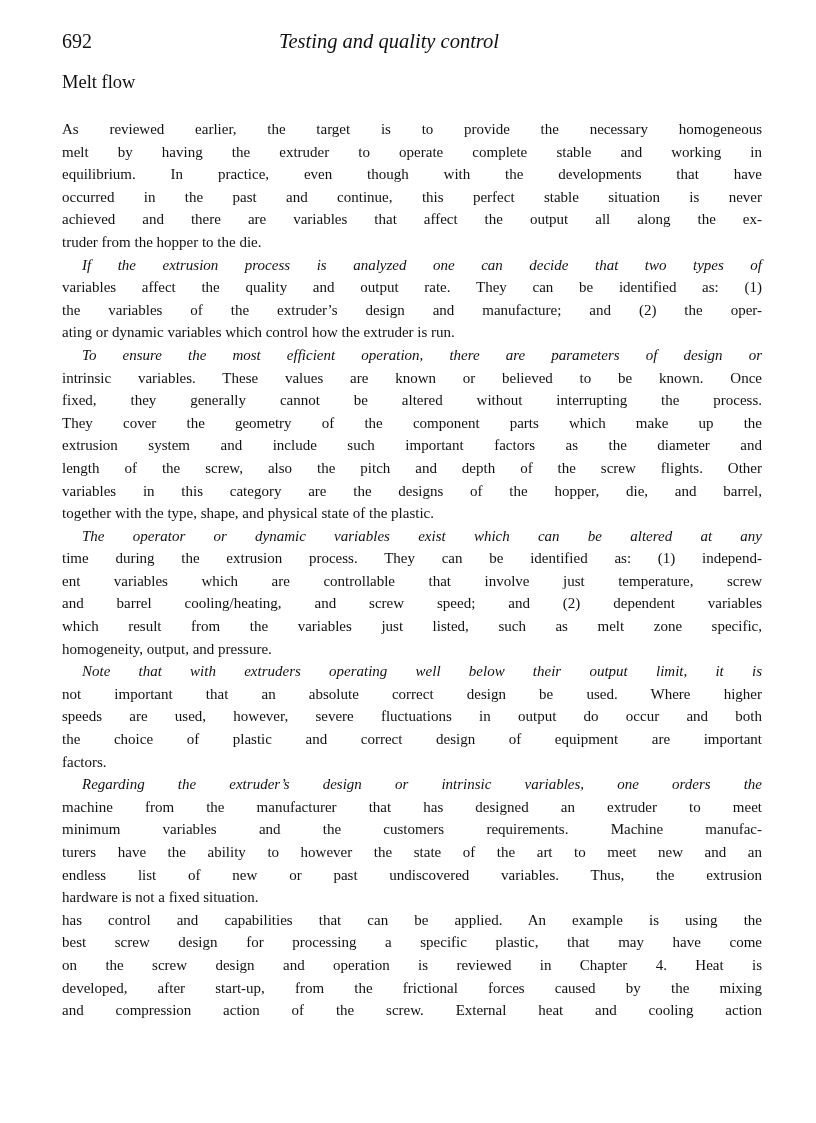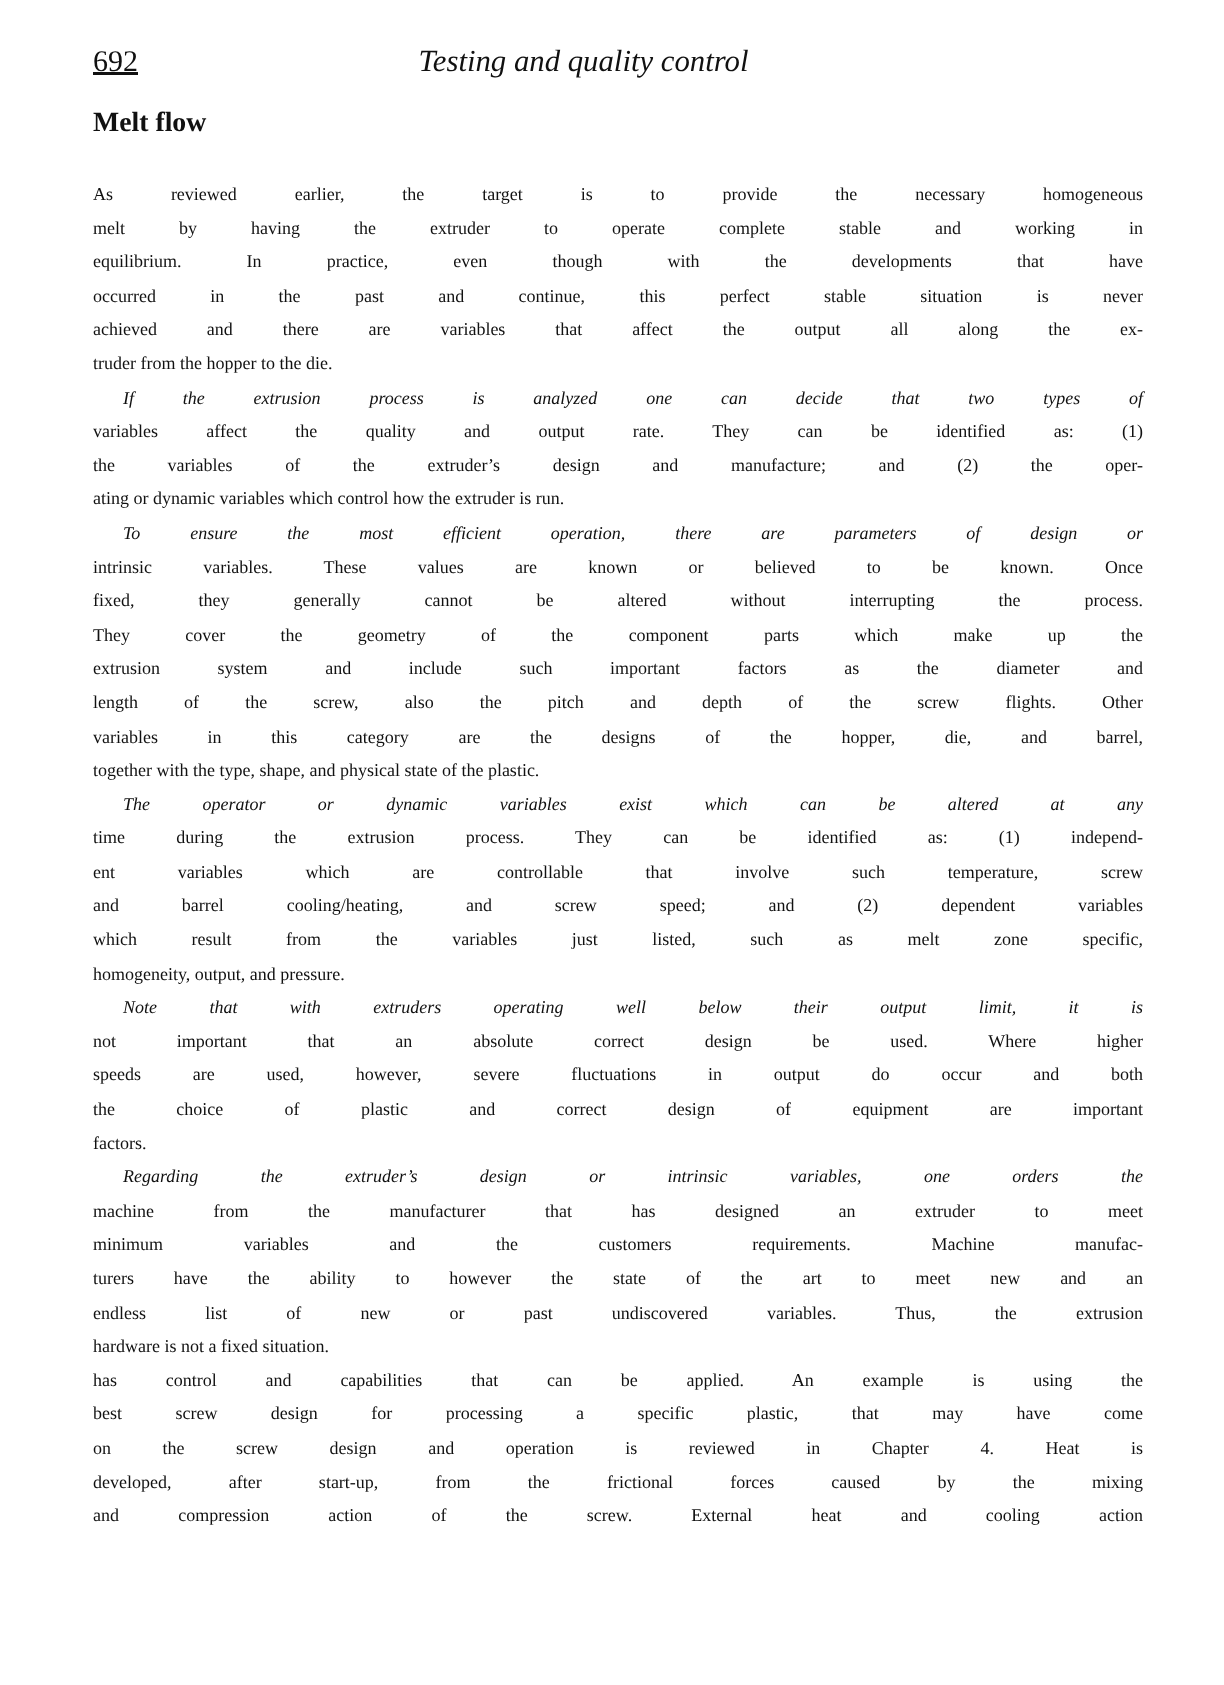--- a/index.html
+++ b/index.html
@@ -1,23 +1,23 @@
 <!DOCTYPE html>
 <html><head>
 <meta charset="utf-8">
 <style>
   html, body { margin: 0; padding: 0; background: #ffffff; }
   body { width: 816px; height: 1123px; position: relative; overflow: hidden;
          font-family: "Liberation Serif", "DejaVu Serif", serif; color: #111; }
   .header { position: absolute; top: 30px; left: 62px; width: 700px; height: 28px; }
-  .page-num { position: absolute; left: 0; top: 0; font-size: 20px; text-decoration: underline; }
+  .page-num { position: absolute; left: 0; top: 0; font-size: 20px; }
   .running-title { position: absolute; left: 217px; top: 0; font-size: 20.5px; font-style: italic; }
-  .section-title { position: absolute; top: 72px; left: 62px; font-size: 18.5px; font-weight: bold; }
+  .section-title { position: absolute; top: 72px; left: 62px; font-size: 18.5px; font-weight: normal; }
   .body { position: absolute; top: 118px; left: 62px; width: 700px; }
-  .line { display: block; height: 22.6px; line-height: 22.6px; font-size: 12px;
+  .line { display: block; height: 22.6px; line-height: 22.6px; font-size: 15px;
           text-align: justify; text-align-last: justify; white-space: nowrap; overflow: visible; }
   .line.last { text-align-last: left; }
   .line.indent { padding-left: 20px; font-style: italic; }
   .line > span { white-space: normal; }
 </style>
 </head>
 <body>
 
 <div class="header">
   <span class="page-num">692</span>
@@ -51,21 +51,21 @@
     <span class="line"><span>They cover the geometry of the component parts which make up the</span></span>
     <span class="line"><span>extrusion system and include such important factors as the diameter and</span></span>
     <span class="line"><span>length of the screw, also the pitch and depth of the screw flights. Other</span></span>
     <span class="line"><span>variables in this category are the designs of the hopper, die, and barrel,</span></span>
     <span class="line last"><span>together with the type, shape, and physical state of the plastic.</span></span>
   </div>
 
   <div>
     <span class="line indent"><span>The operator or dynamic variables exist which can be altered at any</span></span>
     <span class="line"><span>time during the extrusion process. They can be identified as: (1) independ-</span></span>
-    <span class="line"><span>ent variables which are controllable that involve such temperature, screw</span></span>
+    <span class="line"><span>ent variables which are controllable that involve just temperature, screw</span></span>
     <span class="line"><span>and barrel cooling/heating, and screw speed; and (2) dependent variables</span></span>
     <span class="line"><span>which result from the variables just listed, such as melt zone specific,</span></span>
     <span class="line last"><span>homogeneity, output, and pressure.</span></span>
   </div>
 
   <div>
     <span class="line indent"><span>Note that with extruders operating well below their output limit, it is</span></span>
     <span class="line"><span>not important that an absolute correct design be used. Where higher</span></span>
     <span class="line"><span>speeds are used, however, severe fluctuations in output do occur and both</span></span>
     <span class="line"><span>the choice of plastic and correct design of equipment are important</span></span>

